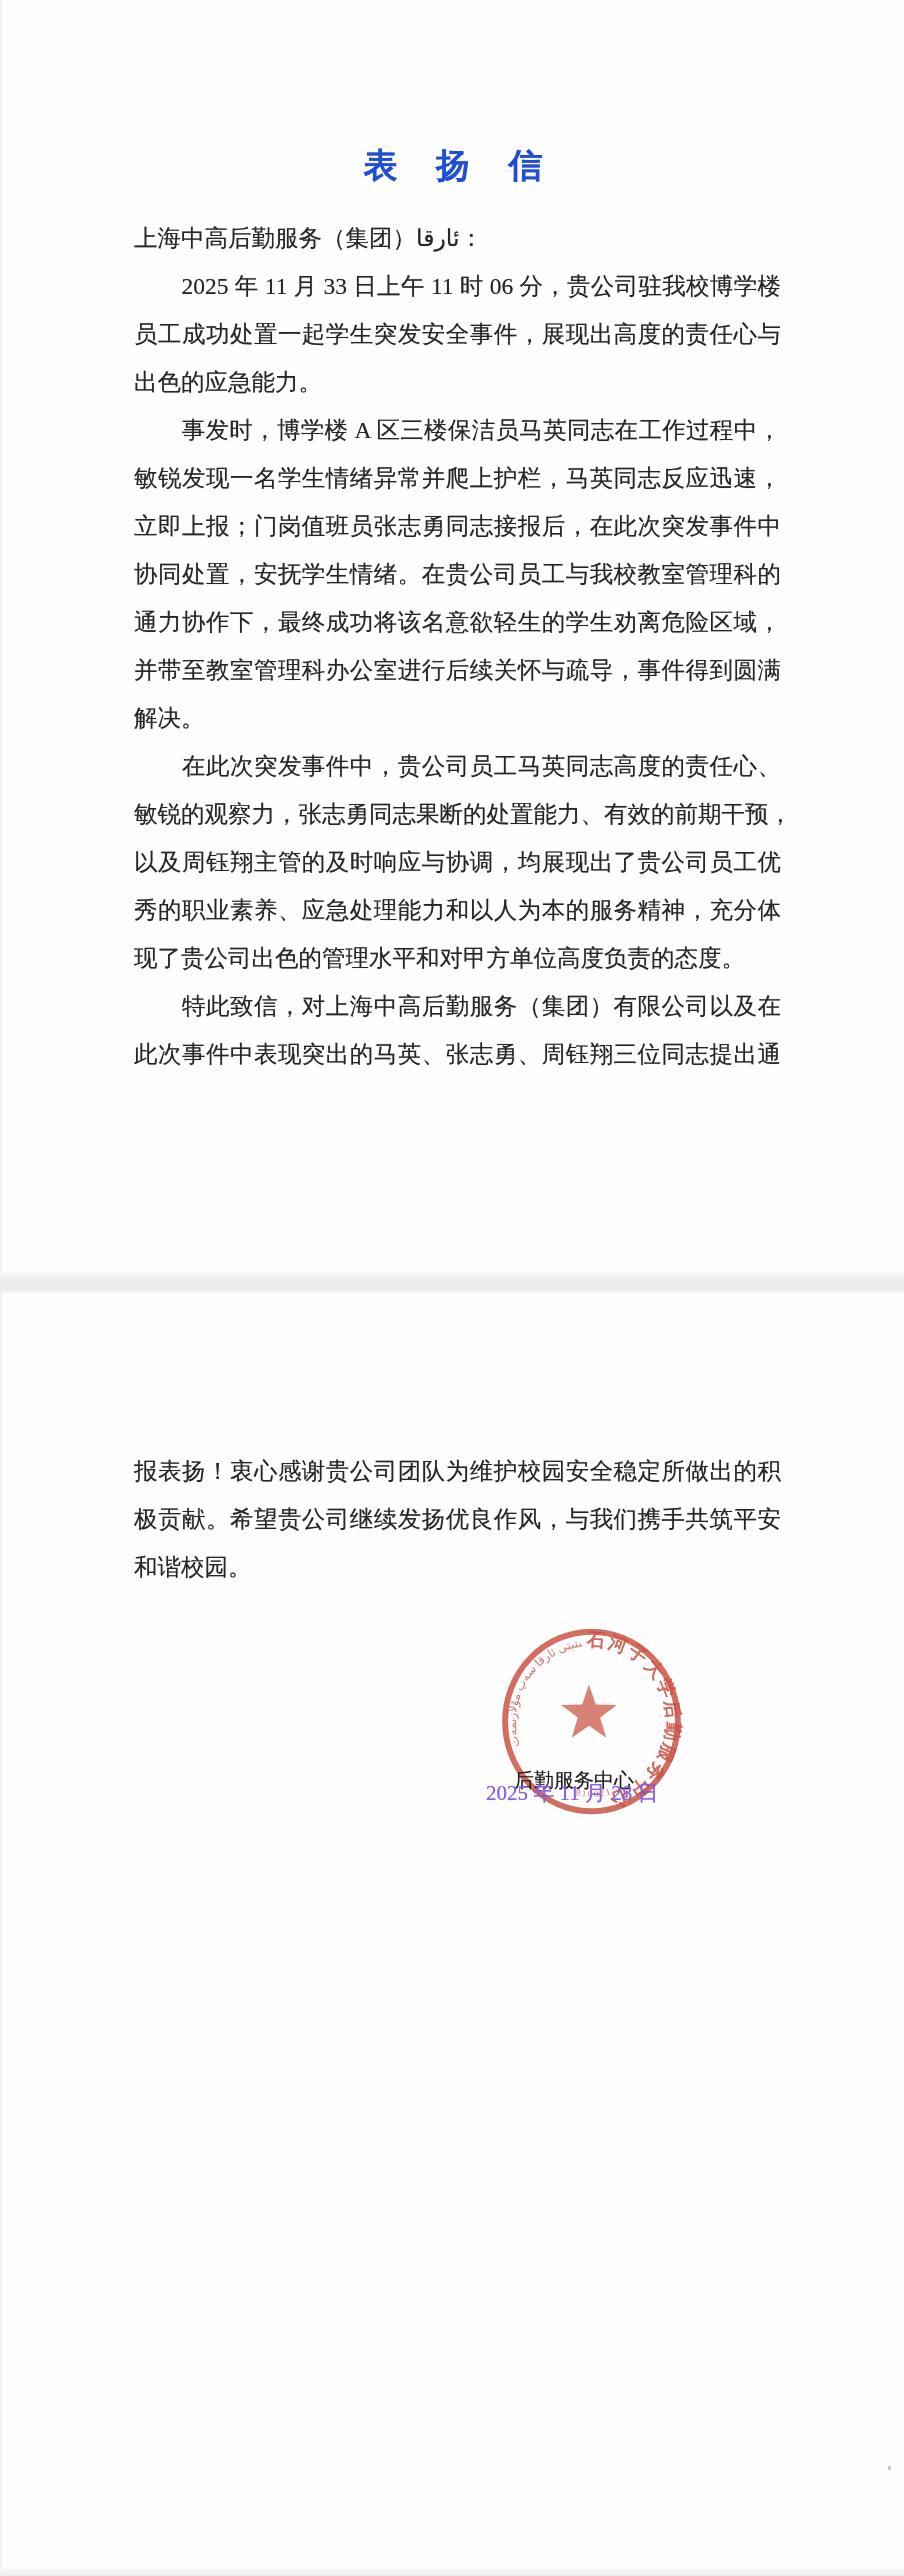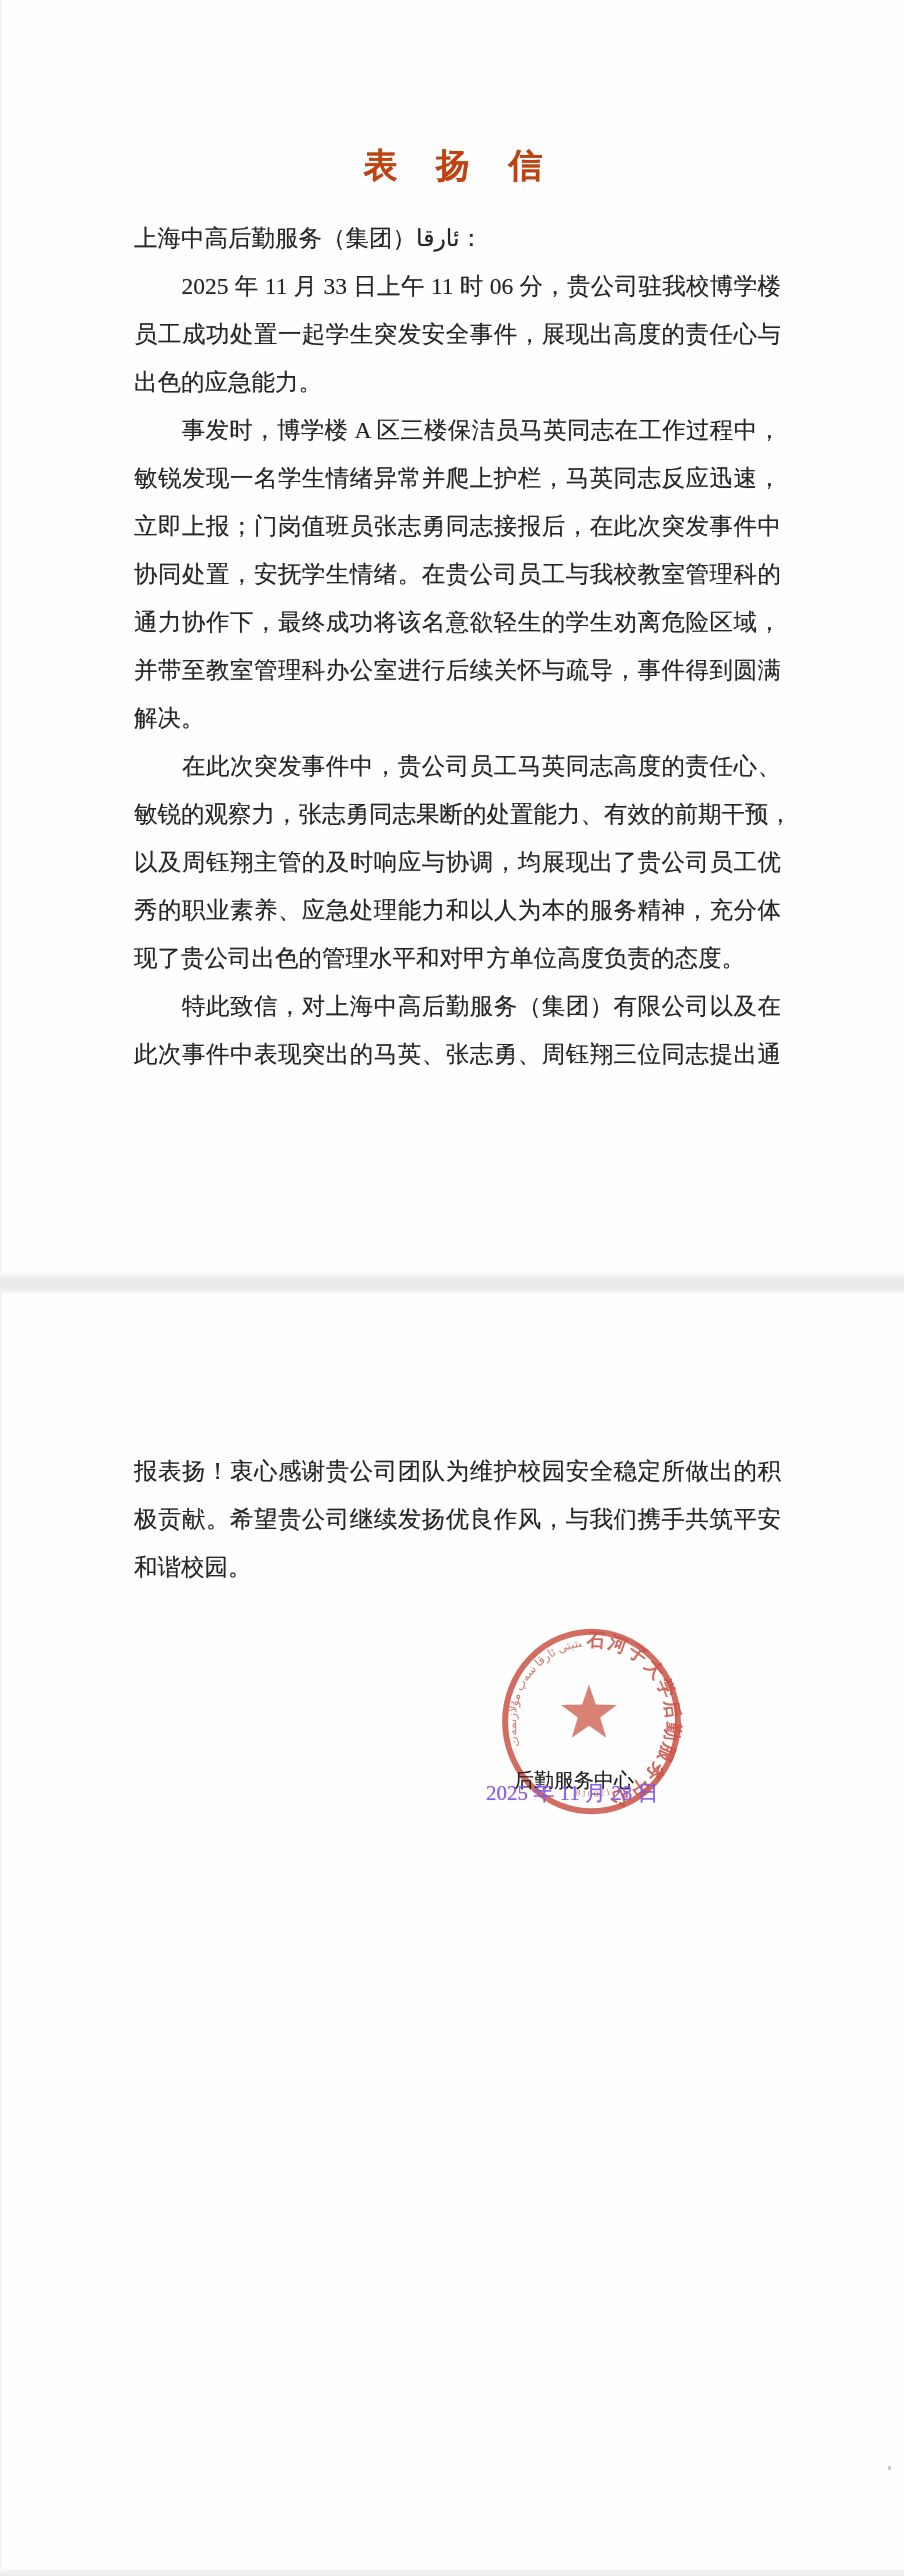--- a/index.html
+++ b/index.html
@@ -43,21 +43,21 @@
     position: absolute;
     top: 147px;
     left: 0;
     right: 0;
     text-align: center;
     font-size: 34px;
     line-height: 37px;
     font-weight: bold;
     letter-spacing: 15px;
     text-indent: 15px;
-    color: #c2410c;
+    color: #1d4ed8;
     text-shadow: 0 0 0.8px rgba(30,30,30,0.55);
   }
   .textcol {
     position: absolute;
     left: 132px;
     right: 123px;
     color: #262626;
   }
   #textcol-1 { top: 214px; }
   #textcol-2 { top: 154px; }

